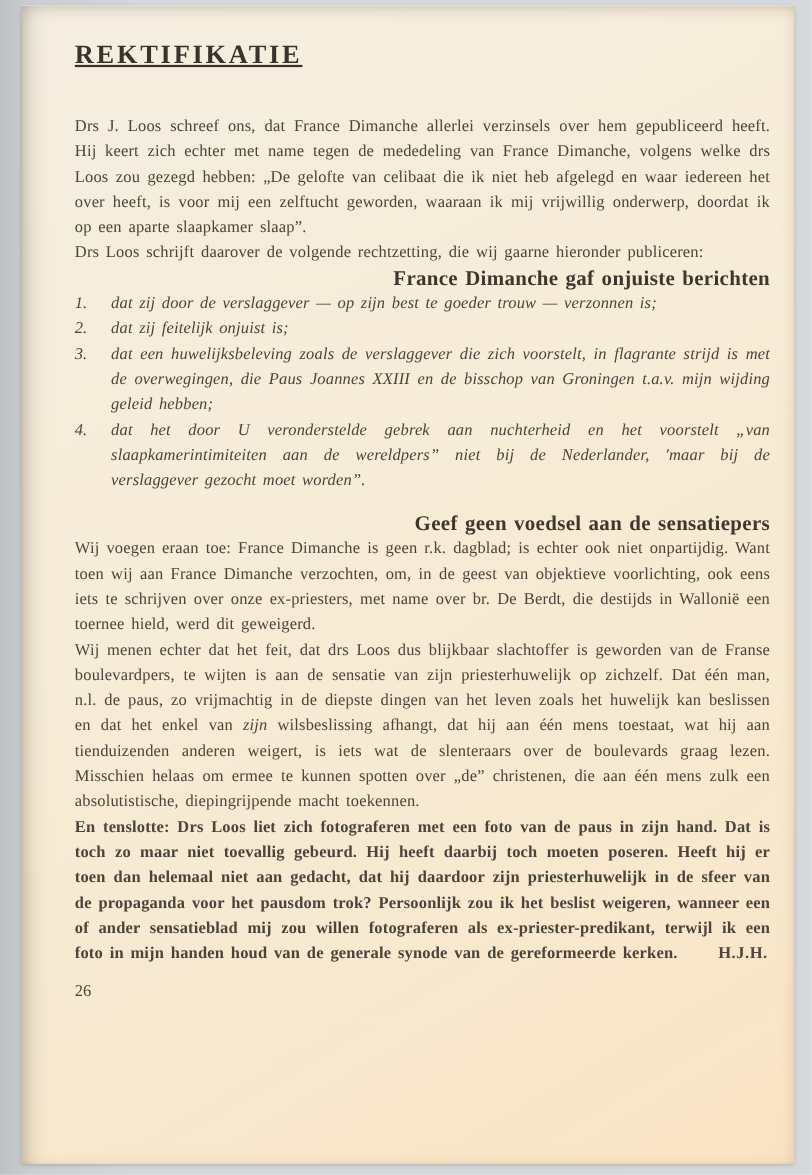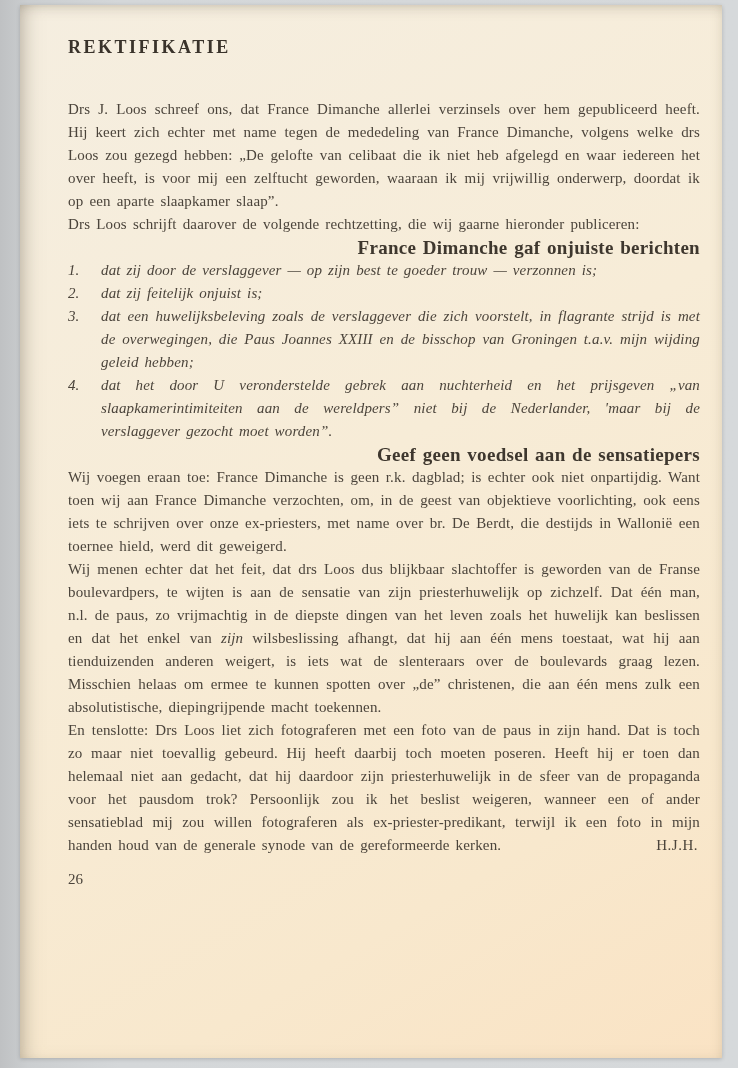--- a/index.html
+++ b/index.html
@@ -12,36 +12,36 @@
     position:absolute;left:20px;top:5px;right:16px;bottom:10px;
     background:linear-gradient(150deg,#f5eee0 0%,#f7ecd7 45%,#f8e8cd 78%,#fae3c4 100%);
     box-shadow:
       inset 14px 0 22px -14px rgba(110,100,85,.55),
       inset 0 10px 16px -12px rgba(130,120,100,.45),
       inset -8px 0 14px -10px rgba(150,135,110,.30),
       0 1px 4px rgba(0,0,0,.18);
   }
   .content{position:absolute;left:48px;right:22px;top:26px;color:#4b443b;}
   h1.title{
-    margin:6px 0 40px 0;font-size:18px;font-weight:bold;color:#3a332b;
-    letter-spacing:2.5px;font-family:"Liberation Serif","DejaVu Serif",serif;
+    margin:6px 0 40px 0;font-size:24px;font-weight:bold;color:#3a332b;
+    letter-spacing:2.5px;font-family:"Liberation Serif","DejaVu Serif",serif;text-decoration:underline;
   }
   .bodycopy p{margin:0;font-size:15px;line-height:23px;text-align:justify;
     word-spacing:2.2px;letter-spacing:.15px;}
   h2.subhead{
     margin:0;font-size:19px;line-height:23px;font-weight:bold;color:#3e372e;
     text-align:right;letter-spacing:.3px;word-spacing:1.5px;
   }
-  h2.subhead.spaced{}
+  h2.subhead.spaced{margin-top:16px;}
   .rlist{margin:0;}
   .li{display:flex;font-style:italic;}
   .li .num{flex:none;width:33px;font-size:15px;line-height:23px;}
   .li .lit{flex:1;font-size:15px;line-height:23px;text-align:justify;
     word-spacing:2px;letter-spacing:.15px;}
-  .sig-para{position:relative;}
+  .sig-para{position:relative;font-weight:bold;}
   .signature{position:absolute;right:2px;bottom:0;font-style:normal;
     letter-spacing:.5px;}
   .pagenum{margin-top:11px;font-size:15px;line-height:23px;color:#4b443b;}
 </style>
 </head>
 <body>
 
 <div class="page">
   <div class="content">
 
@@ -62,21 +62,21 @@
         <div class="li">
           <span class="num">2.</span>
           <span class="lit">dat zij feitelijk onjuist is;</span>
         </div>
         <div class="li">
           <span class="num">3.</span>
           <span class="lit">dat een huwelijksbeleving zoals de verslaggever die zich voorstelt, in flagrante strijd is met de overwegingen, die Paus Joannes XXIII en de bisschop van Groningen t.a.v. mijn wijding geleid hebben;</span>
         </div>
         <div class="li">
           <span class="num">4.</span>
-          <span class="lit">dat het door U veronderstelde gebrek aan nuchterheid en het prijsgeven „van slaapkamerintimiteiten aan de wereldpers” niet bij de Nederlander, 'maar bij de verslaggever gezocht moet worden”.</span>
+          <span class="lit">dat het door U veronderstelde gebrek aan nuchterheid en het voorstelt „van slaapkamerintimiteiten aan de wereldpers” niet bij de Nederlander, 'maar bij de verslaggever gezocht moet worden”.</span>
         </div>
       </div>
 
       <h2 class="subhead spaced">Geef geen voedsel aan de sensatiepers</h2>
 
       <p>Wij voegen eraan toe: France Dimanche is geen r.k. dagblad; is echter ook niet onpartijdig. Want toen wij aan France Dimanche verzochten, om, in de geest van objektieve voorlichting, ook eens iets te schrijven over onze ex-priesters, met name over br. De Berdt, die destijds in Wallonië een toernee hield, werd dit geweigerd.</p>
       <p><span>Wij menen echter dat het feit, dat drs Loos dus blijkbaar slachtoffer is geworden van de Franse boulevardpers, te wijten is aan de sensatie van zijn priesterhuwelijk op zichzelf. Dat één man, n.l. de paus, zo vrijmachtig in de diepste dingen van het leven zoals het huwelijk kan beslissen en dat het enkel van </span><span style="font-style: italic;">zijn</span><span> wilsbeslissing afhangt, dat hij aan één mens toestaat, wat hij aan tienduizenden anderen weigert, is iets wat de slenteraars over de boulevards graag lezen. Misschien helaas om ermee te kunnen spotten over „de” christenen, die aan één mens zulk een absolutistische, diepingrijpende macht toekennen.</span></p>
 
       <p class="sig-para"><span>En tenslotte: Drs Loos liet zich fotograferen met een foto van de paus in zijn hand. Dat is toch zo maar niet toevallig gebeurd. Hij heeft daarbij toch moeten poseren. Heeft hij er toen dan helemaal niet aan gedacht, dat hij daardoor zijn priesterhuwelijk in de sfeer van de propaganda voor het pausdom trok? Persoonlijk zou ik het beslist weigeren, wanneer een of ander sensatieblad mij zou willen fotograferen als ex-priester-predikant, terwijl ik een foto in mijn handen houd van de generale synode van de gereformeerde kerken.</span><span class="signature">H.J.H.</span></p>
 

